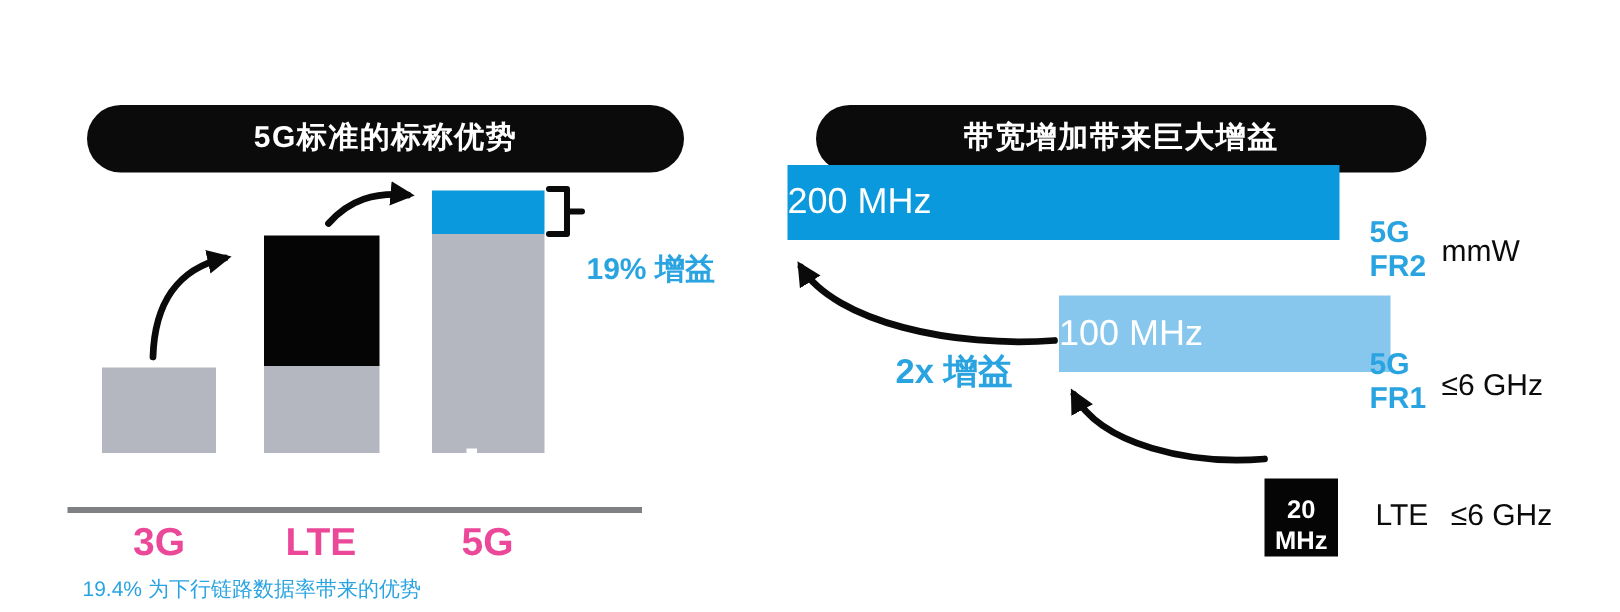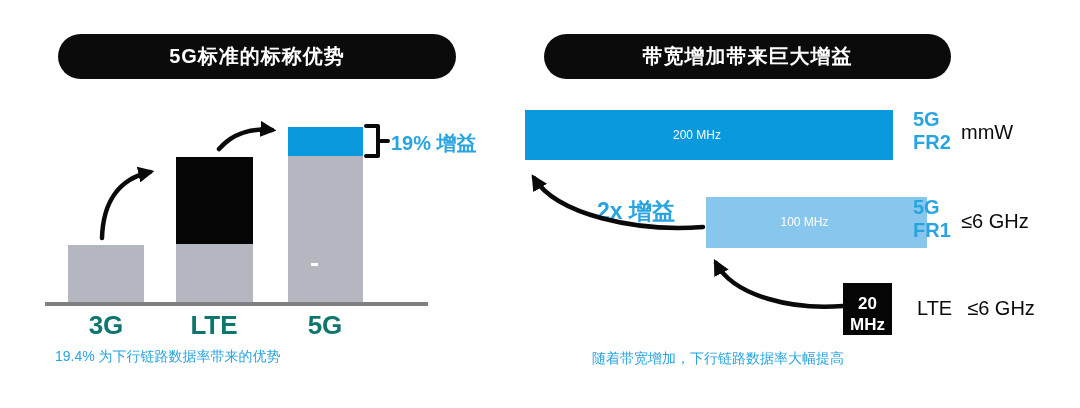--- a/index.html
+++ b/index.html
@@ -5,21 +5,21 @@
   * { margin: 0; padding: 0; box-sizing: border-box; }
   html, body { background: #ffffff; }
   body { font-family: "Liberation Sans", "DejaVu Sans", sans-serif; }
   .canvas {
     position: relative;
     width: 1080px;
     height: 408px;
     background: #ffffff;
     overflow: hidden;
   }
-  .abs { position: absolute; }
+  .abs { position: absolute; margin-top: 36px; }
 
   
   .pill {
     background: #0b0b0b;
     color: #ffffff;
     border-radius: 23px;
     height: 45px;
     line-height: 45px;
     text-align: center;
     font-size: 20px;
@@ -33,21 +33,21 @@
   .bar { position: absolute; }
   .bar-gray  { background: #b5b7c0; }
   .bar-black { background: #050505; }
   .bar-blue  { background: #0999dc; }
   .baseline { left: 45px; top: 302px; width: 383px; height: 4px; background: #7e8083; }
   .cat-label {
     top: 310px;
     transform: translateX(-50%);
     font-size: 26px;
     font-weight: 700;
-    color: #0f766e;
+    color: #ec4899;
     white-space: nowrap;
   }
   .white-dash { left: 311px; top: 263px; width: 7px; height: 3px; background: #ffffff; }
 
   .blue-text { color: #29a4e1; }
   .gain-label-left {
     left: 391px; top: 130px;
     font-size: 20px; font-weight: 600; white-space: nowrap;
   }
   .caption {
@@ -55,23 +55,23 @@
     font-weight: 500;
     white-space: nowrap;
   }
   .caption-left  { left: 55px;  top: 348px; }
   .caption-right { left: 592px; top: 350px; }
 
   
   .hbar {
     position: absolute;
     color: #ffffff;
-    font-size: 12px;
+    font-size: 24px;
     font-weight: 500;
-    text-align: center;
+    text-align: left;
     white-space: nowrap;
   }
   .hbar-200 { left: 525px; top: 110px; width: 368px; height: 50px; background: #0999dc; line-height: 50px; padding-right: 24px; }
   .hbar-100 { left: 706px; top: 197px; width: 221px; height: 51px; background: #87c7ed; line-height: 51px; padding-right: 24px; }
   .box-20 {
     left: 843px; top: 283px; width: 49px; height: 52px;
     background: #050505; color: #ffffff;
     font-size: 17px; font-weight: 600;
     display: flex; flex-direction: column;
     align-items: center; justify-content: flex-end;
@@ -132,21 +132,20 @@
     <div>FR1</div>
   </div>
   <div class="abs freq-label freq-2">≤6 GHz</div>
 
   <div class="abs row-lte">
     <span class="freq-label">LTE</span>
     <span class="freq-label">≤6 GHz</span>
   </div>
 
   <div class="abs blue-text gain-2x">2x 增益</div>
-  <div class="abs blue-text caption caption-right">随着带宽增加，下行链路数据率大幅提高</div>
 
   <svg class="overlay" width="1080" height="408" viewBox="0 0 1080 408">
     <defs>
       <marker id="ah" markerUnits="strokeWidth" markerWidth="3.6" markerHeight="3.6" refX="2.6" refY="1.8" orient="auto">
         <path d="M0,0 L3.6,1.8 L0,3.6 z" fill="#0a0a0a"></path>
       </marker>
     </defs>
 
     <path d="M102,238 C103,203 118,179 150,172" fill="none" stroke="#0a0a0a" stroke-width="4.5" stroke-linecap="round" marker-end="url(#ah)"></path>
     <path d="M219,149 C233,133 250,128 272,130" fill="none" stroke="#0a0a0a" stroke-width="4.5" stroke-linecap="round" marker-end="url(#ah)"></path>

